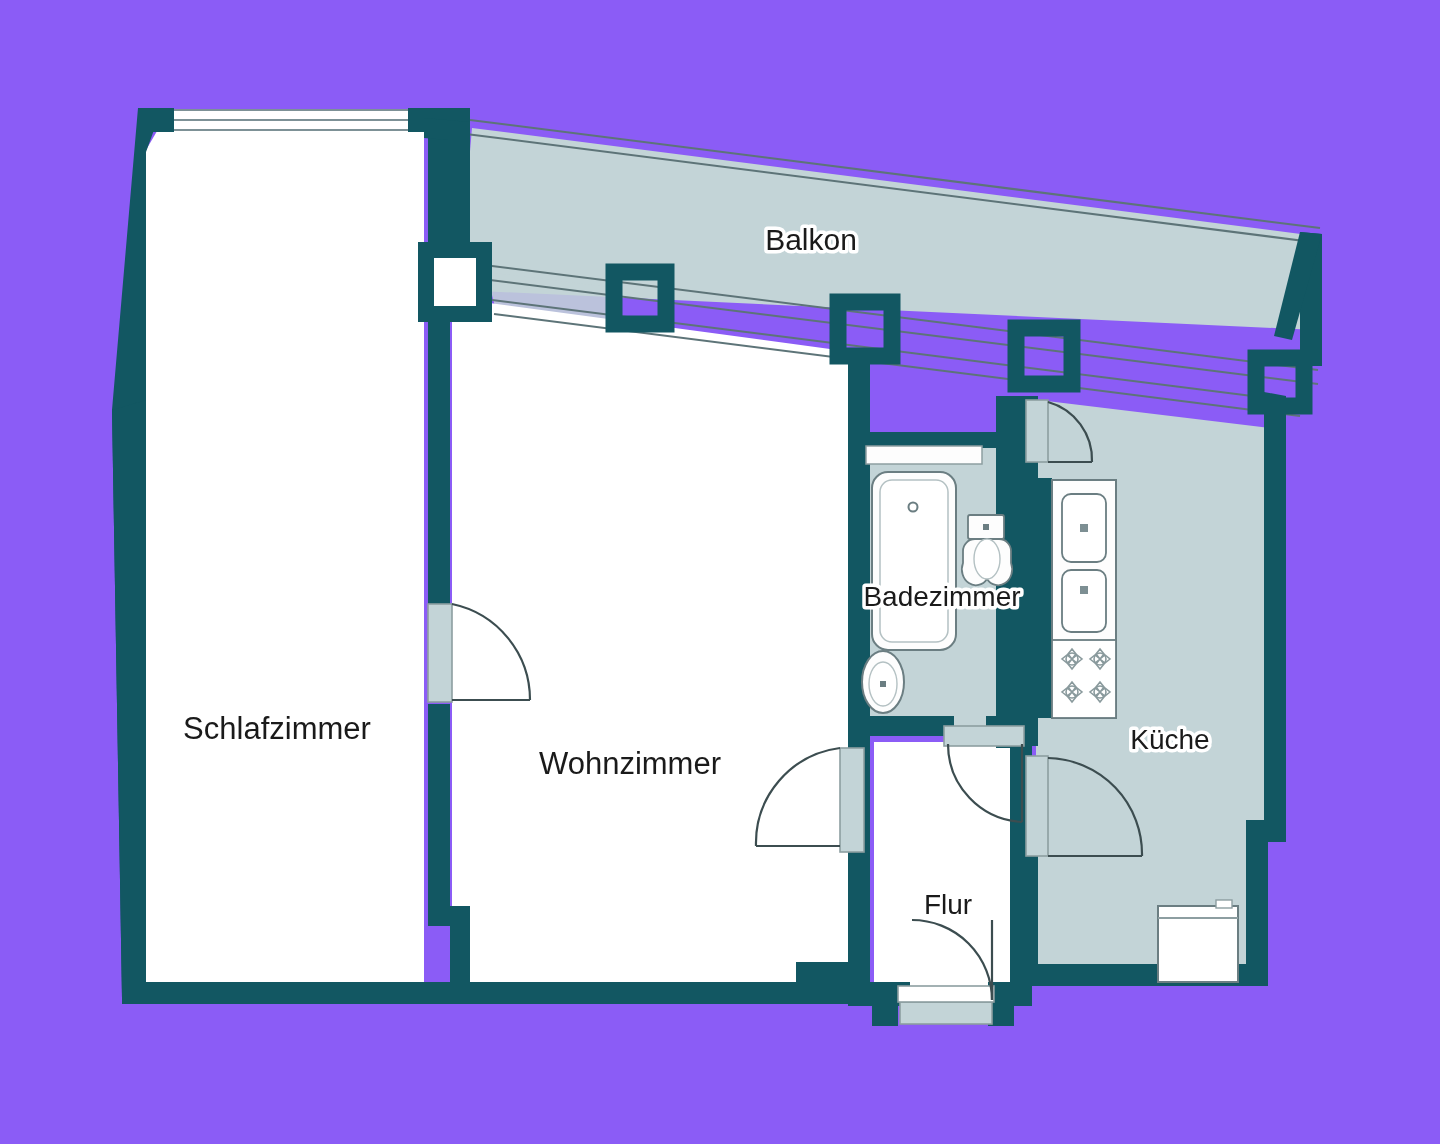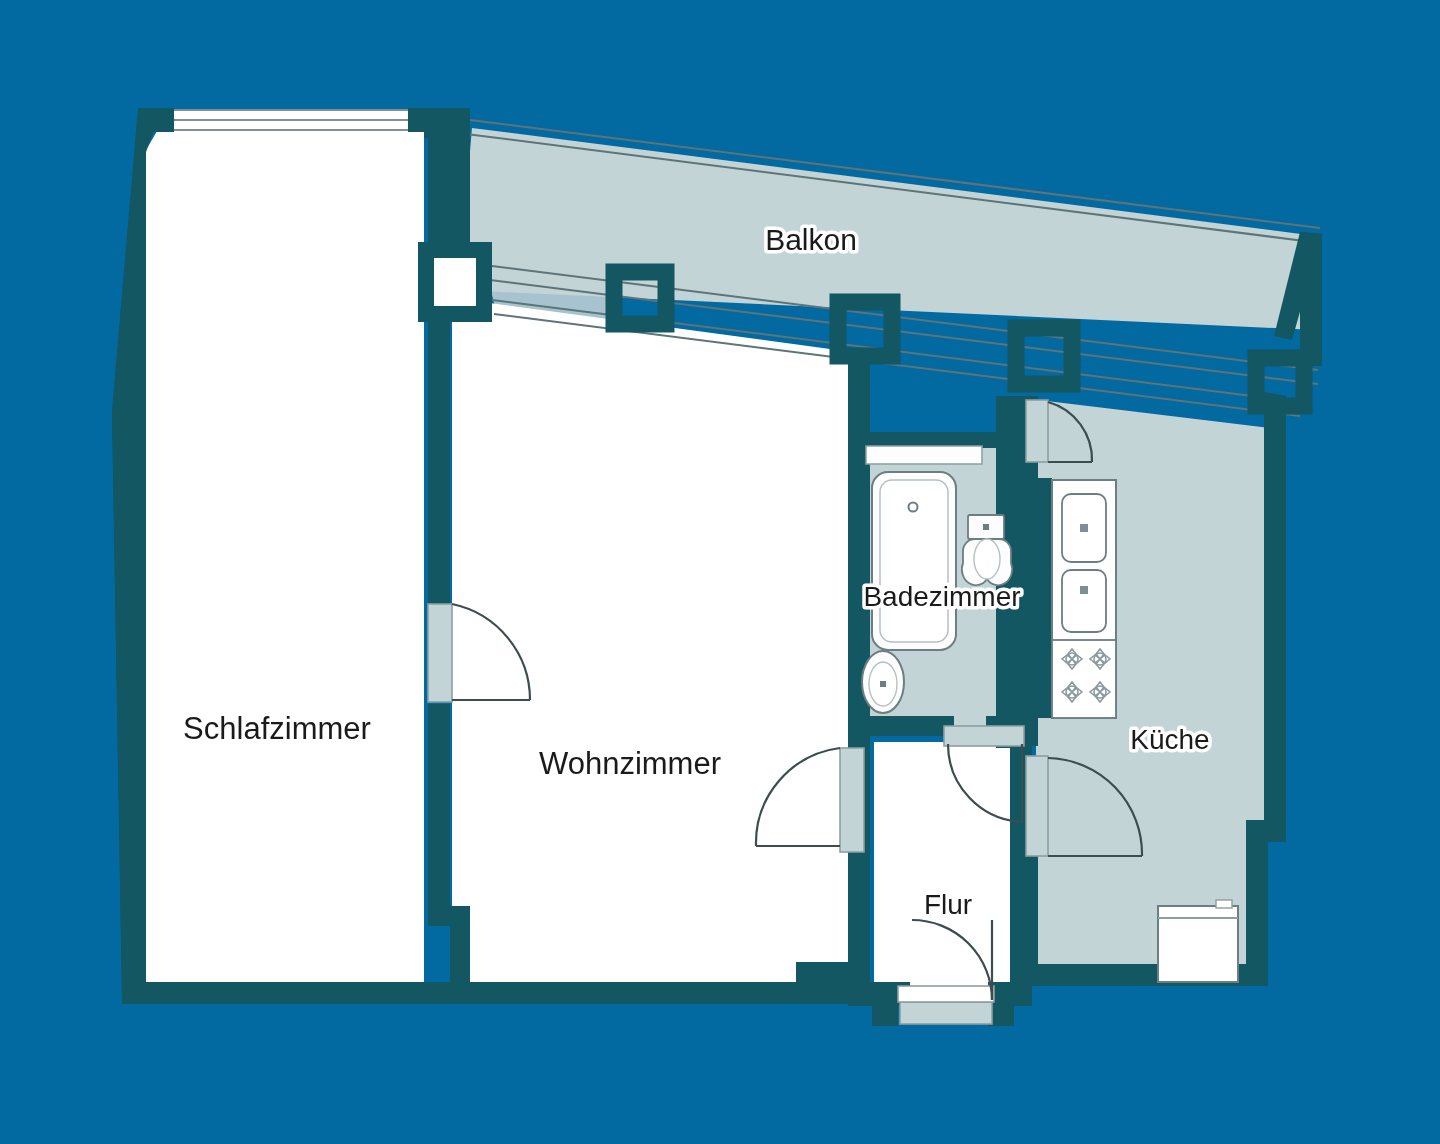--- a/index.html
+++ b/index.html
@@ -1,19 +1,19 @@
 <!DOCTYPE html>
 <html><head>
 <meta charset="utf-8">
 <title>Grundriss</title>
 <style>
   html,body{margin:0;padding:0;background:#ffffff;}
   body{width:1440px;height:1144px;overflow:hidden;
        font-family:"Liberation Sans","DejaVu Sans",sans-serif;}
-  #plan-root{position:relative;width:1440px;height:1144px;background:#0369a1;}
+  #plan-root{position:relative;width:1440px;height:1144px;background:#8b5cf6;}
   #floorplan-svg{position:absolute;left:0;top:0;width:1440px;height:1144px;display:block;}
   .room-label{
     font-family:"Liberation Sans","DejaVu Sans",sans-serif;
     fill:#1a1a1a;
     paint-order:stroke fill;
     stroke:#ffffff;
     stroke-width:7px;
     stroke-linejoin:round;
     text-anchor:middle;
     dominant-baseline:middle;

